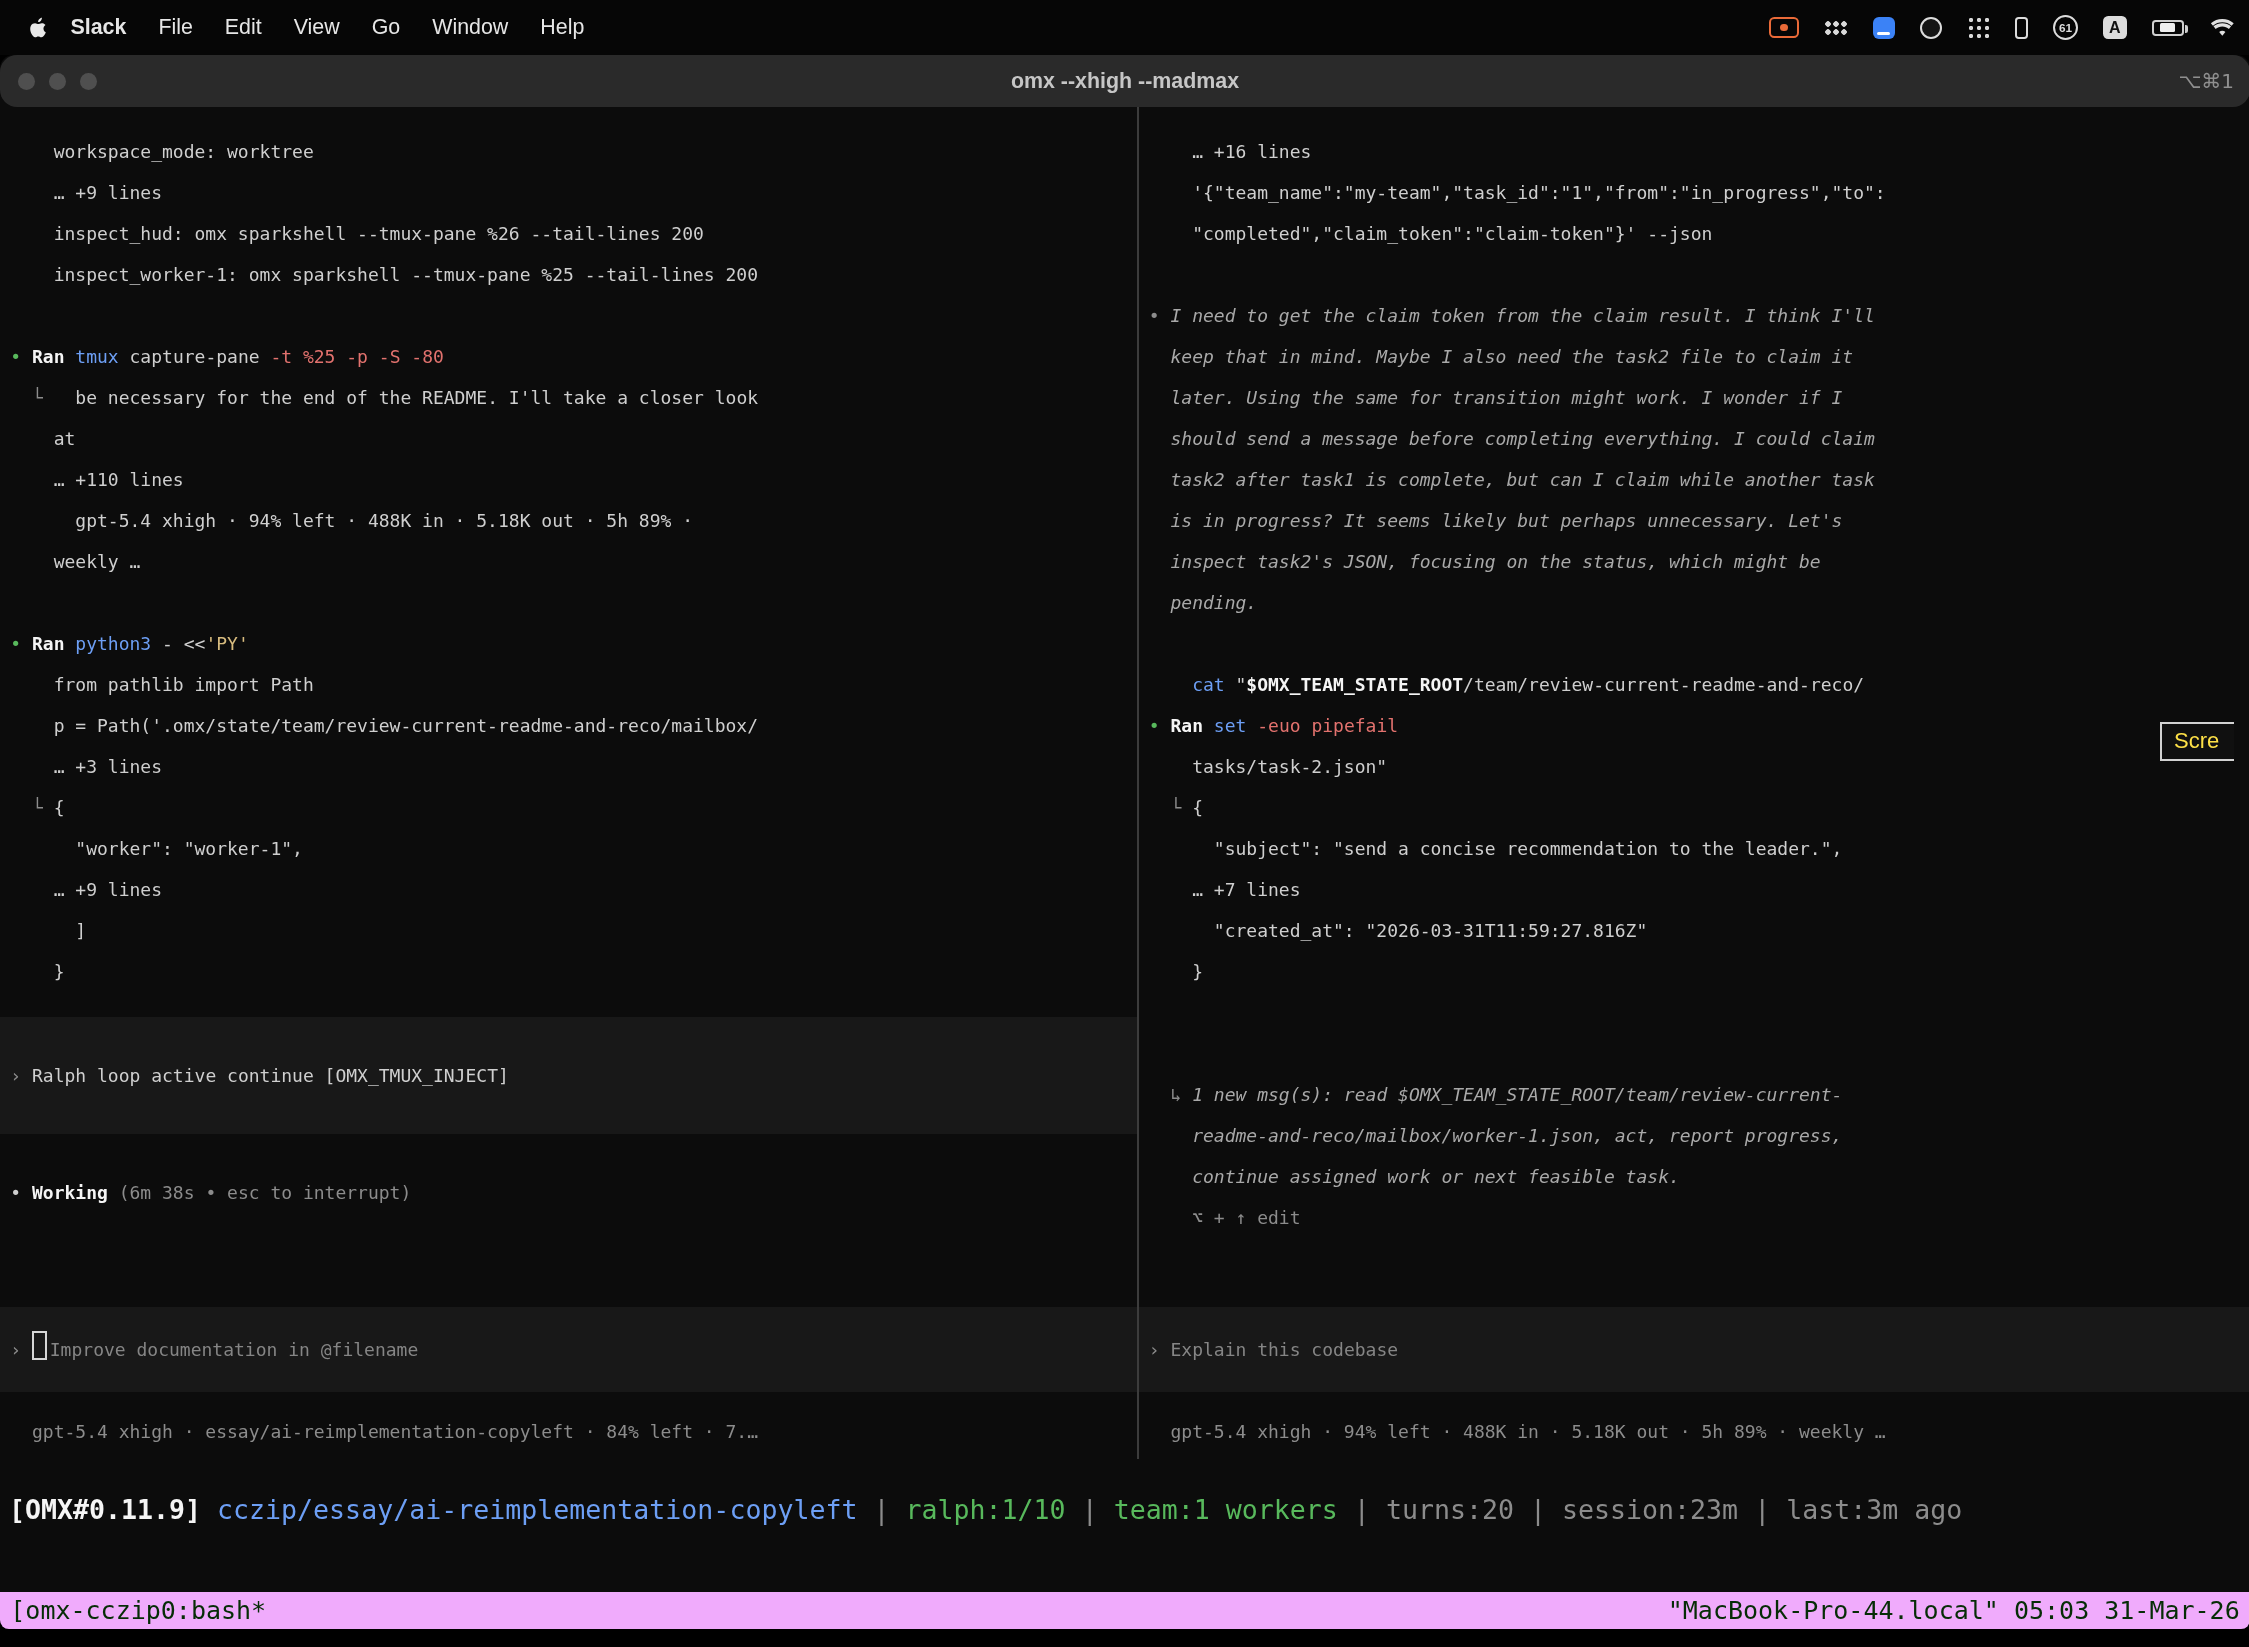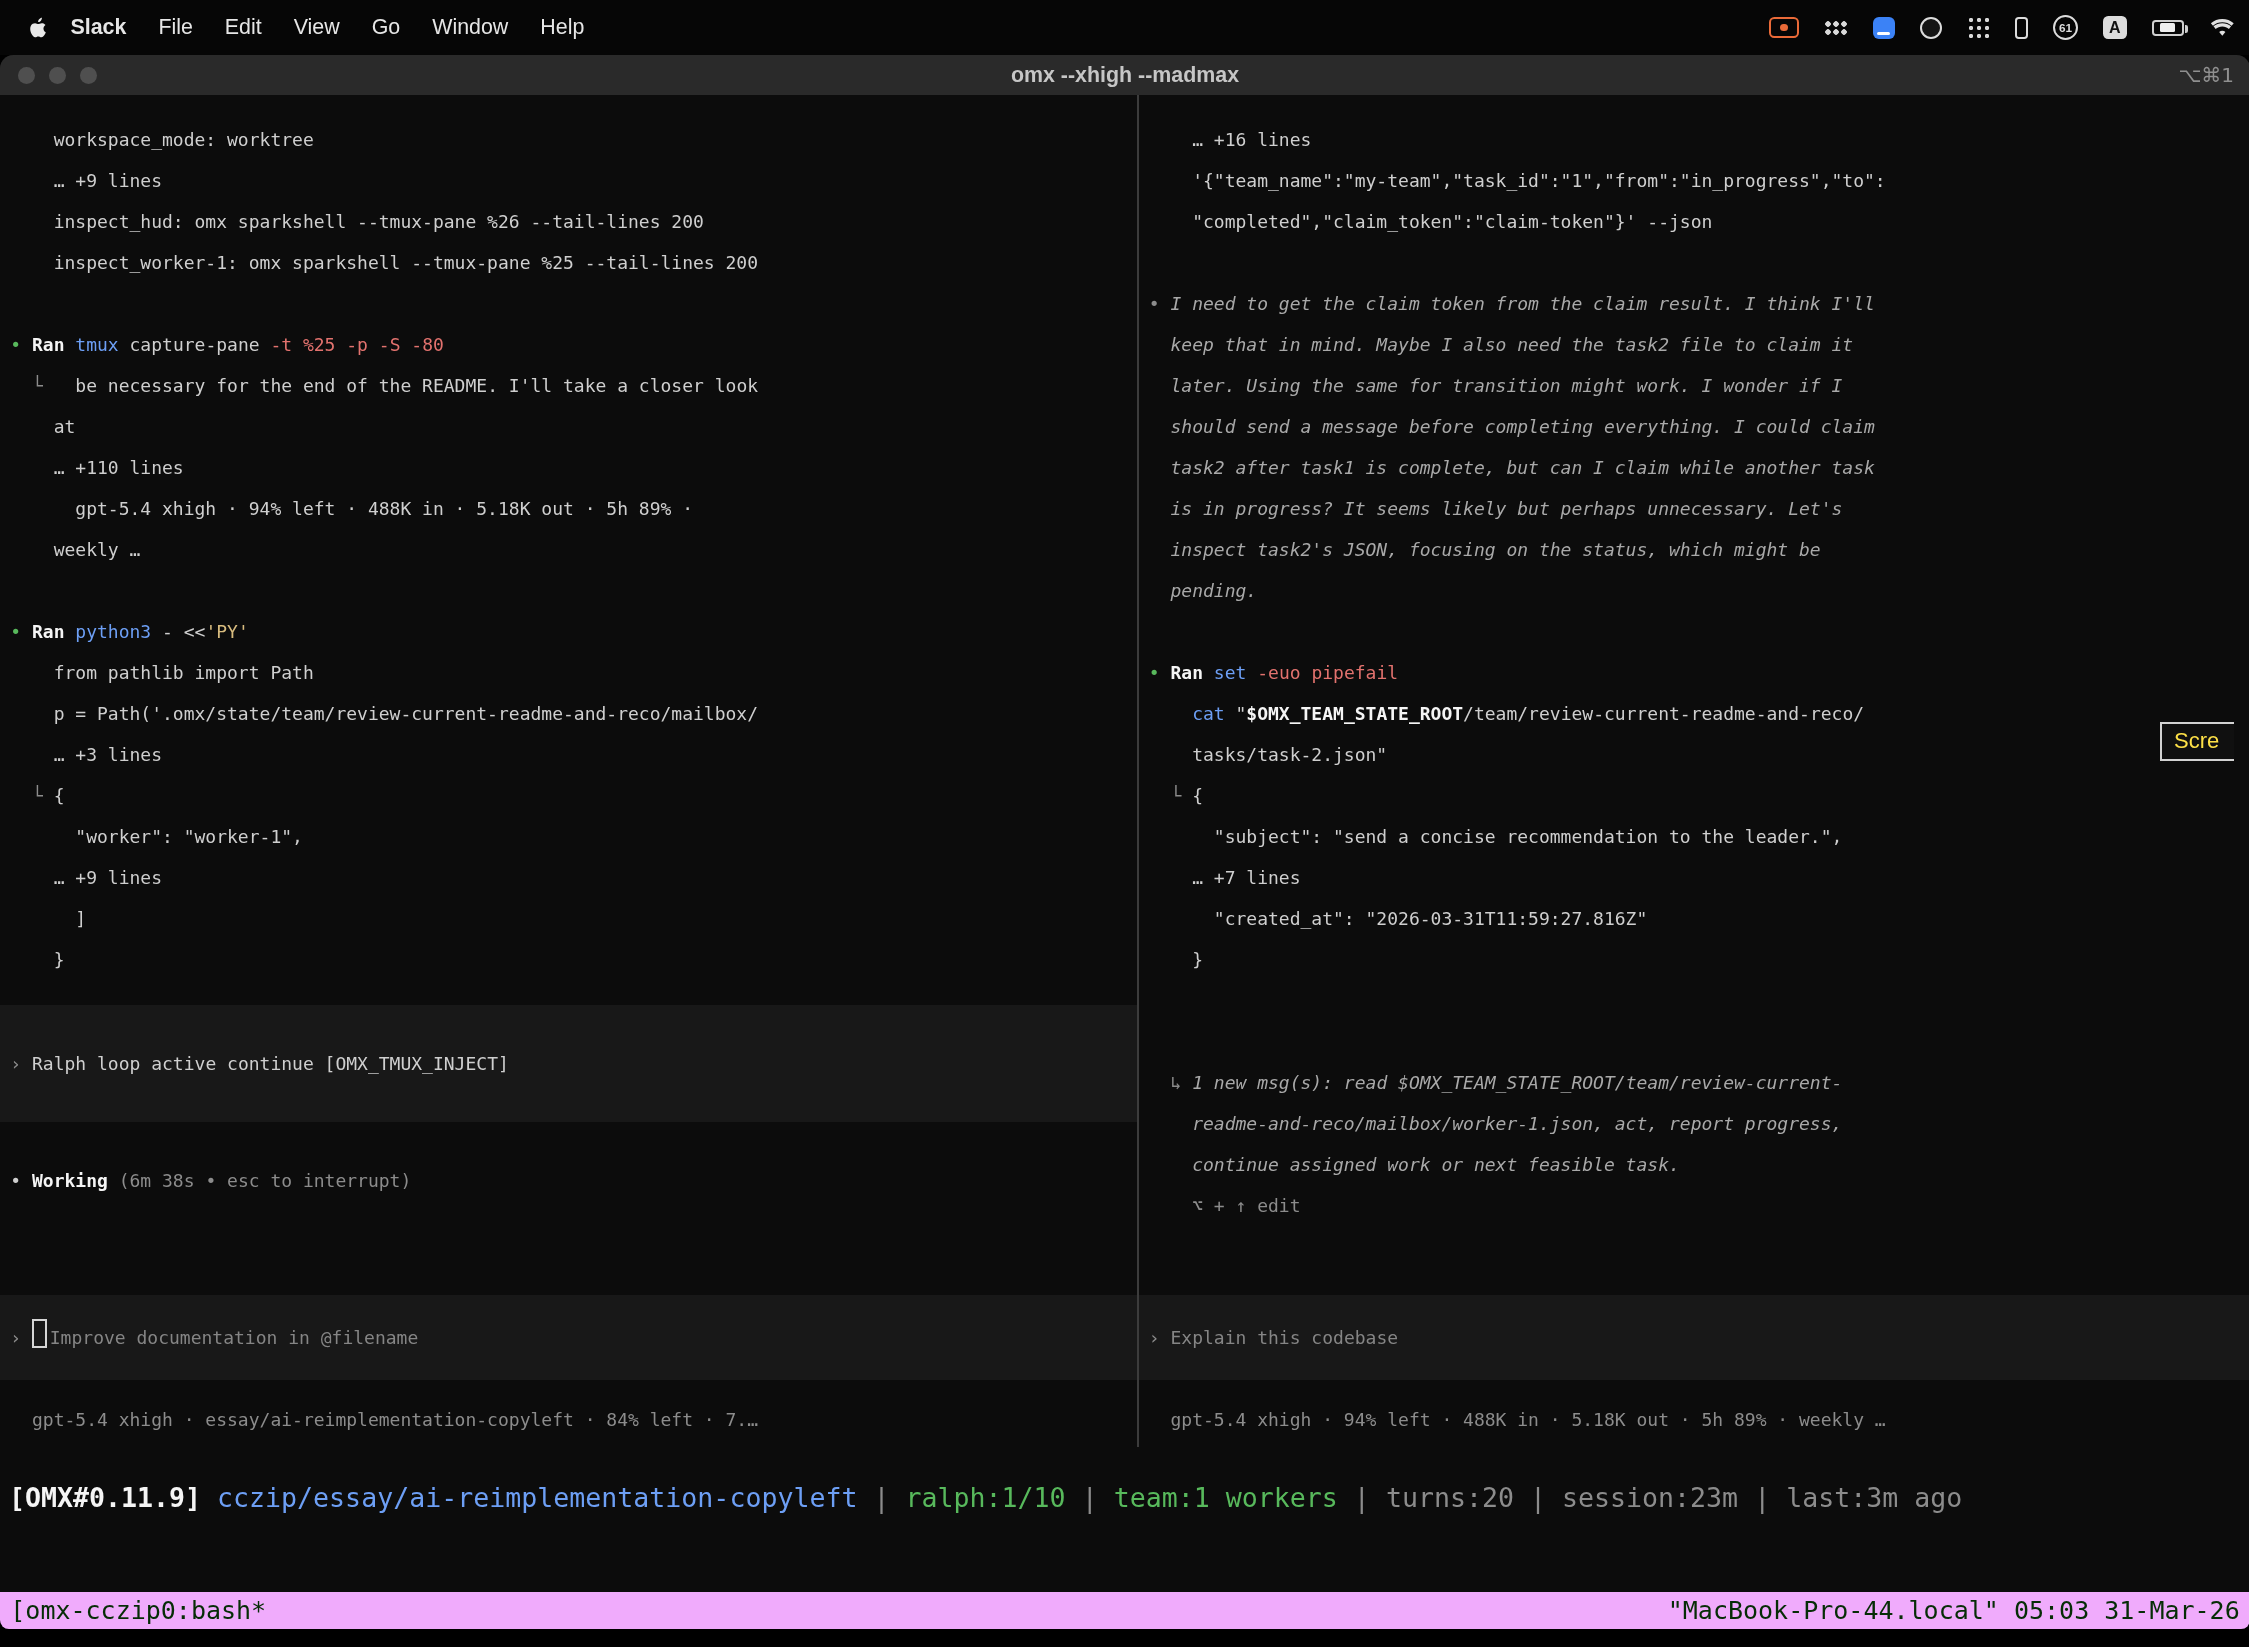--- a/index.html
+++ b/index.html
@@ -36,22 +36,22 @@
                font-size:16px; font-weight:700; display:flex; align-items:center; justify-content:center; }
   .ic-batt { width:32px; height:16px; border:2.2px solid #cfcfcf; border-radius:3.7px; padding:1.5px; position:relative; }
   .ic-batt .fill { width:60%; height:100%; background:#efefef; border-radius:1.5px; }
   .ic-batt::after { content:""; position:absolute; right:-6.6px; top:3.7px; width:3.7px; height:7.4px;
                     background:#cfcfcf; border-radius:0 2.2px 2.2px 0; }
 
   
   .window { position:absolute; left:0; top:55px; width:2250px; height:1574px;
             background:#0c0c0c; border-radius:13.3px 13.3px 8.9px 8.9px; overflow:hidden;
             display:flex; flex-direction:column; }
-  .titlebar { height:40px; background:#2a2a2a; position:relative; display:flex;
-              align-items:center; flex:0 0 auto; }
+  .titlebar { height:52px; background:#2a2a2a; position:relative; display:flex;
+              align-items:center; flex:0 0 auto;border-radius:17px; }
   .traffic { display:flex; gap:14px; padding-left:17.7px; z-index:2; }
   .tl { width:17px; height:17px; border-radius:50%; background:#4f4f4f; }
   .title { position:absolute; left:0; right:0; text-align:center; color:#c6c6c6;
            font-size:21.4px; font-weight:600; }
   .title-shortcut { position:absolute; right:16px; color:#8f8f8f; font-size:20px;
                     font-family:"DejaVu Sans", sans-serif; }
 
   .panes { display:flex; height:1352px; flex:0 0 auto; }
   .pane { display:flex; flex-direction:column; padding:24px 10.3px 7.4px 10.3px; overflow:hidden;
           font-family:"DejaVu Sans Mono","DejaVu Sans",monospace; font-size:18px; line-height:41px; }
@@ -193,22 +193,22 @@
           <div class="trow">&nbsp;</div>
           <div class="trow"><span class="s-dim">• </span><span class="s-it">I need to get the claim token from the claim result. I think I'll</span></div>
           <div class="trow" style="padding-left: 2ch;"><span class="s-it">keep that in mind. Maybe I also need the task2 file to claim it</span></div>
           <div class="trow" style="padding-left: 2ch;"><span class="s-it">later. Using the same for transition might work. I wonder if I</span></div>
           <div class="trow" style="padding-left: 2ch;"><span class="s-it">should send a message before completing everything. I could claim</span></div>
           <div class="trow" style="padding-left: 2ch;"><span class="s-it">task2 after task1 is complete, but can I claim while another task</span></div>
           <div class="trow" style="padding-left: 2ch;"><span class="s-it">is in progress? It seems likely but perhaps unnecessary. Let's</span></div>
           <div class="trow" style="padding-left: 2ch;"><span class="s-it">inspect task2's JSON, focusing on the status, which might be</span></div>
           <div class="trow" style="padding-left: 2ch;"><span class="s-it">pending.</span></div>
           <div class="trow">&nbsp;</div>
+          <div class="trow" style="padding-left: 4ch;"><span class="s-blu">cat </span><span class="s-w">"</span><span class="s-b">$OMX_TEAM_STATE_ROOT</span><span class="s-w">/team/review-current-readme-and-reco/</span></div>
           <div class="trow"><span class="s-grn">• </span><span class="s-b">Ran </span><span class="s-blu">set </span><span class="s-red">-euo pipefail</span></div>
-          <div class="trow" style="padding-left: 4ch;"><span class="s-blu">cat </span><span class="s-w">"</span><span class="s-b">$OMX_TEAM_STATE_ROOT</span><span class="s-w">/team/review-current-readme-and-reco/</span></div>
           <div class="trow" style="padding-left: 4ch;"><span class="s-w">tasks/task-2.json"</span></div>
           <div class="trow" style="padding-left: 2ch;"><span class="s-dim">└ </span><span class="s-w">{</span></div>
           <div class="trow" style="padding-left: 6ch;"><span class="s-w">"subject": "send a concise recommendation to the leader.",</span></div>
           <div class="trow" style="padding-left: 4ch;"><span class="s-w">… +7 lines</span></div>
           <div class="trow" style="padding-left: 6ch;"><span class="s-w">"created_at": "2026-03-31T11:59:27.816Z"</span></div>
           <div class="trow" style="padding-left: 4ch;"><span class="s-w">}</span></div>
           <div class="trow">&nbsp;</div>
           <div class="trow">&nbsp;</div>
           <div class="trow" style="padding-left: 2ch;"><span class="s-dim">↳ </span><span class="s-it">1 new msg(s): read $OMX_TEAM_STATE_ROOT/team/review-current-</span></div>
           <div class="trow" style="padding-left: 4ch;"><span class="s-it">readme-and-reco/mailbox/worker-1.json, act, report progress,</span></div>

